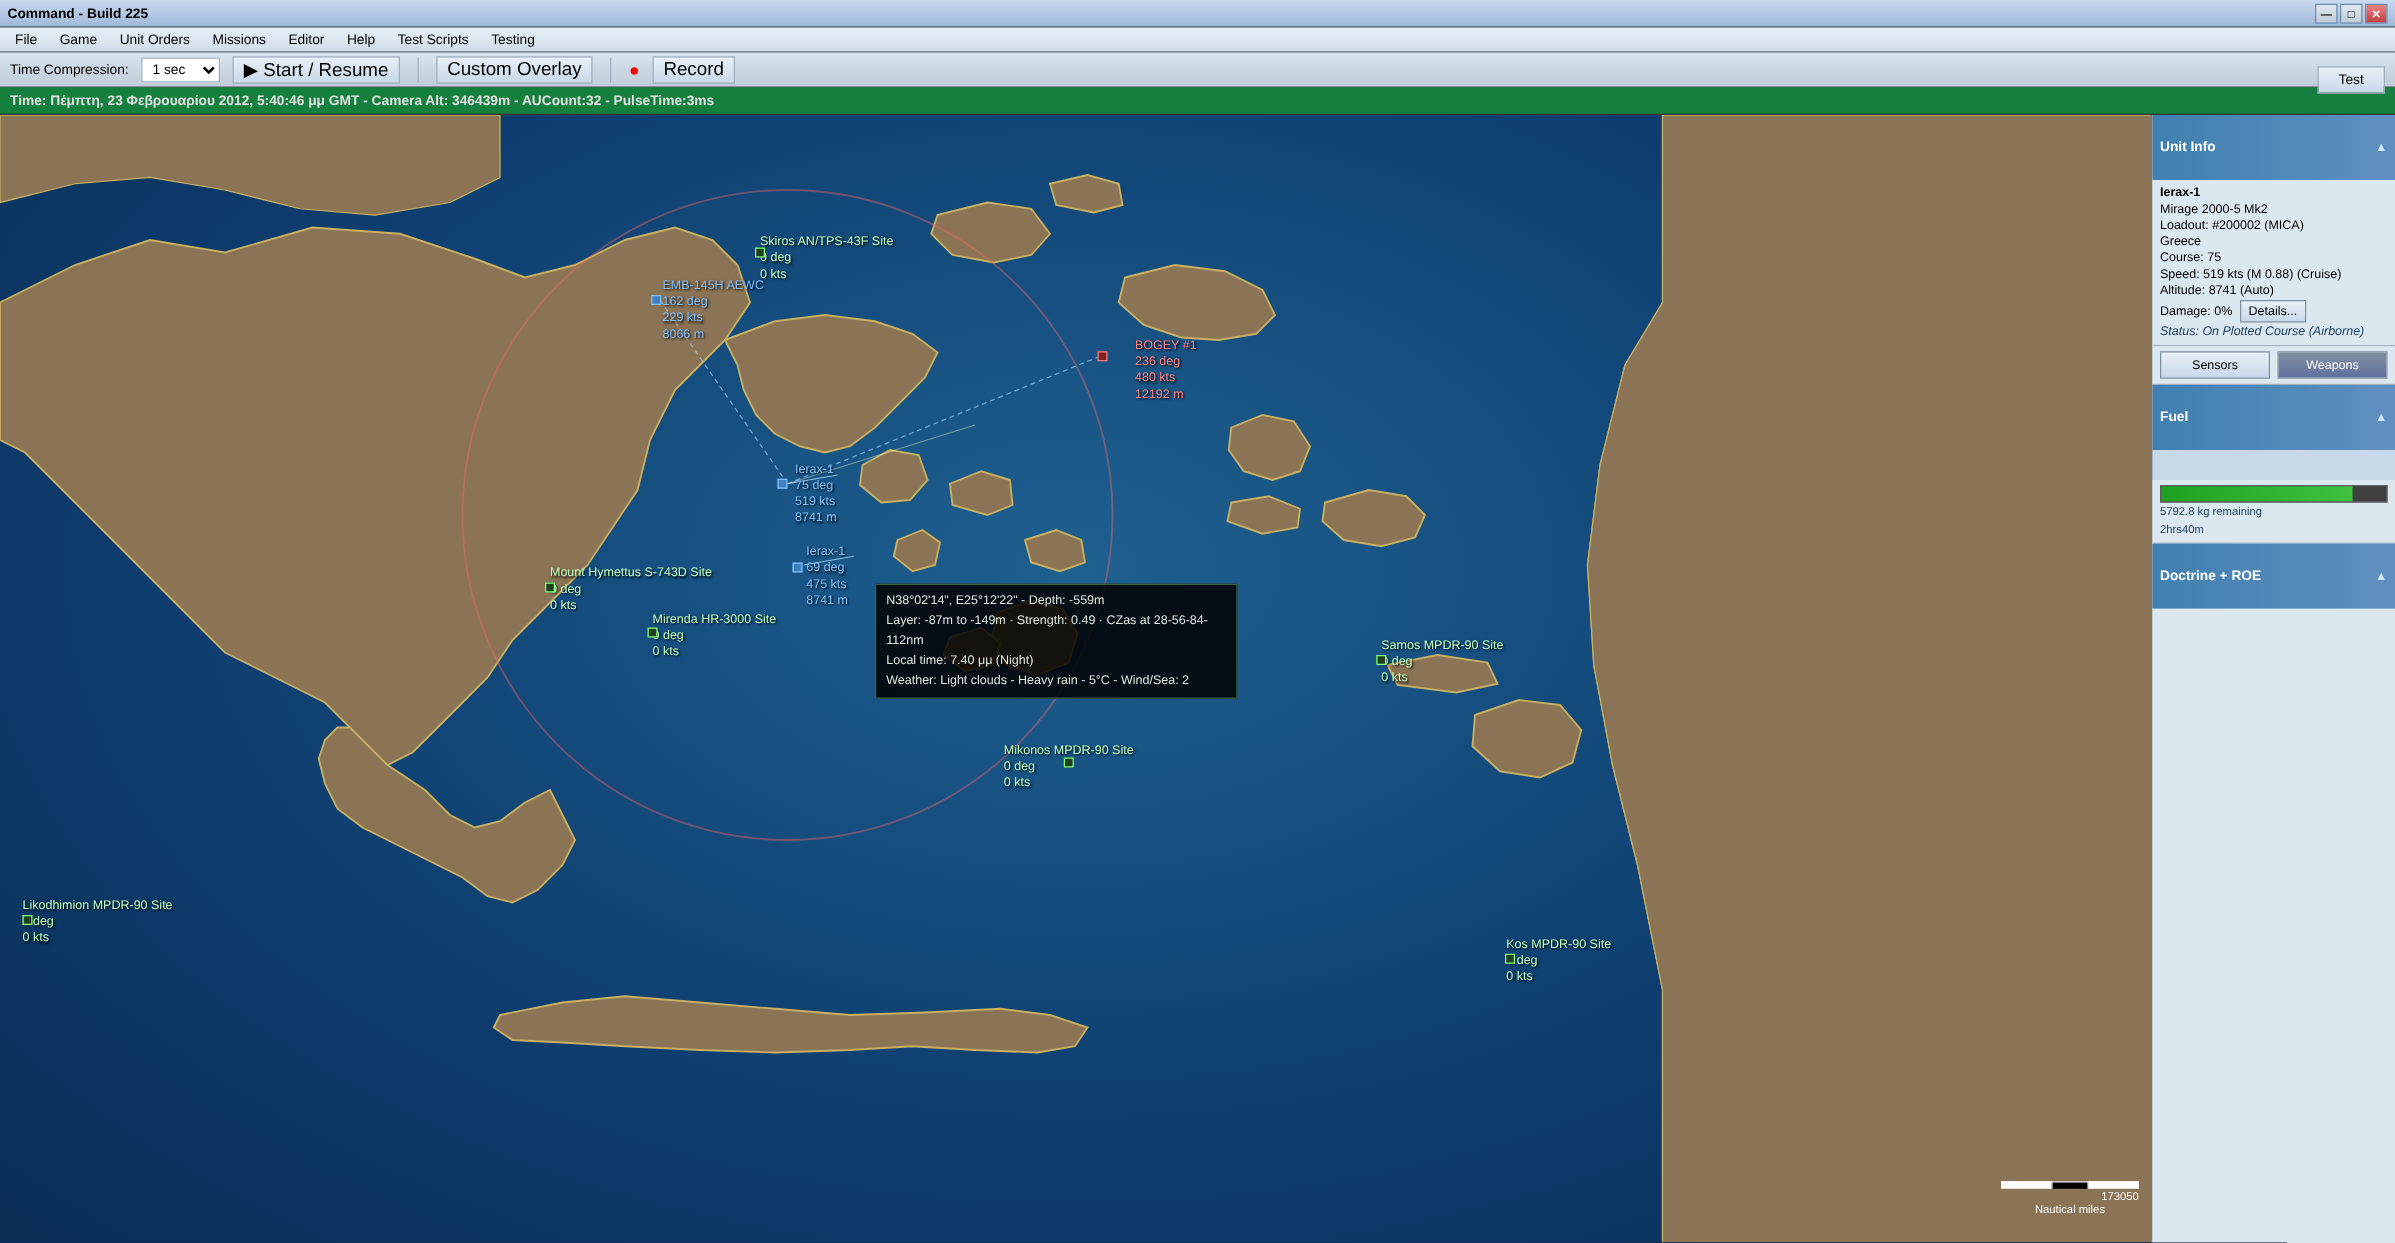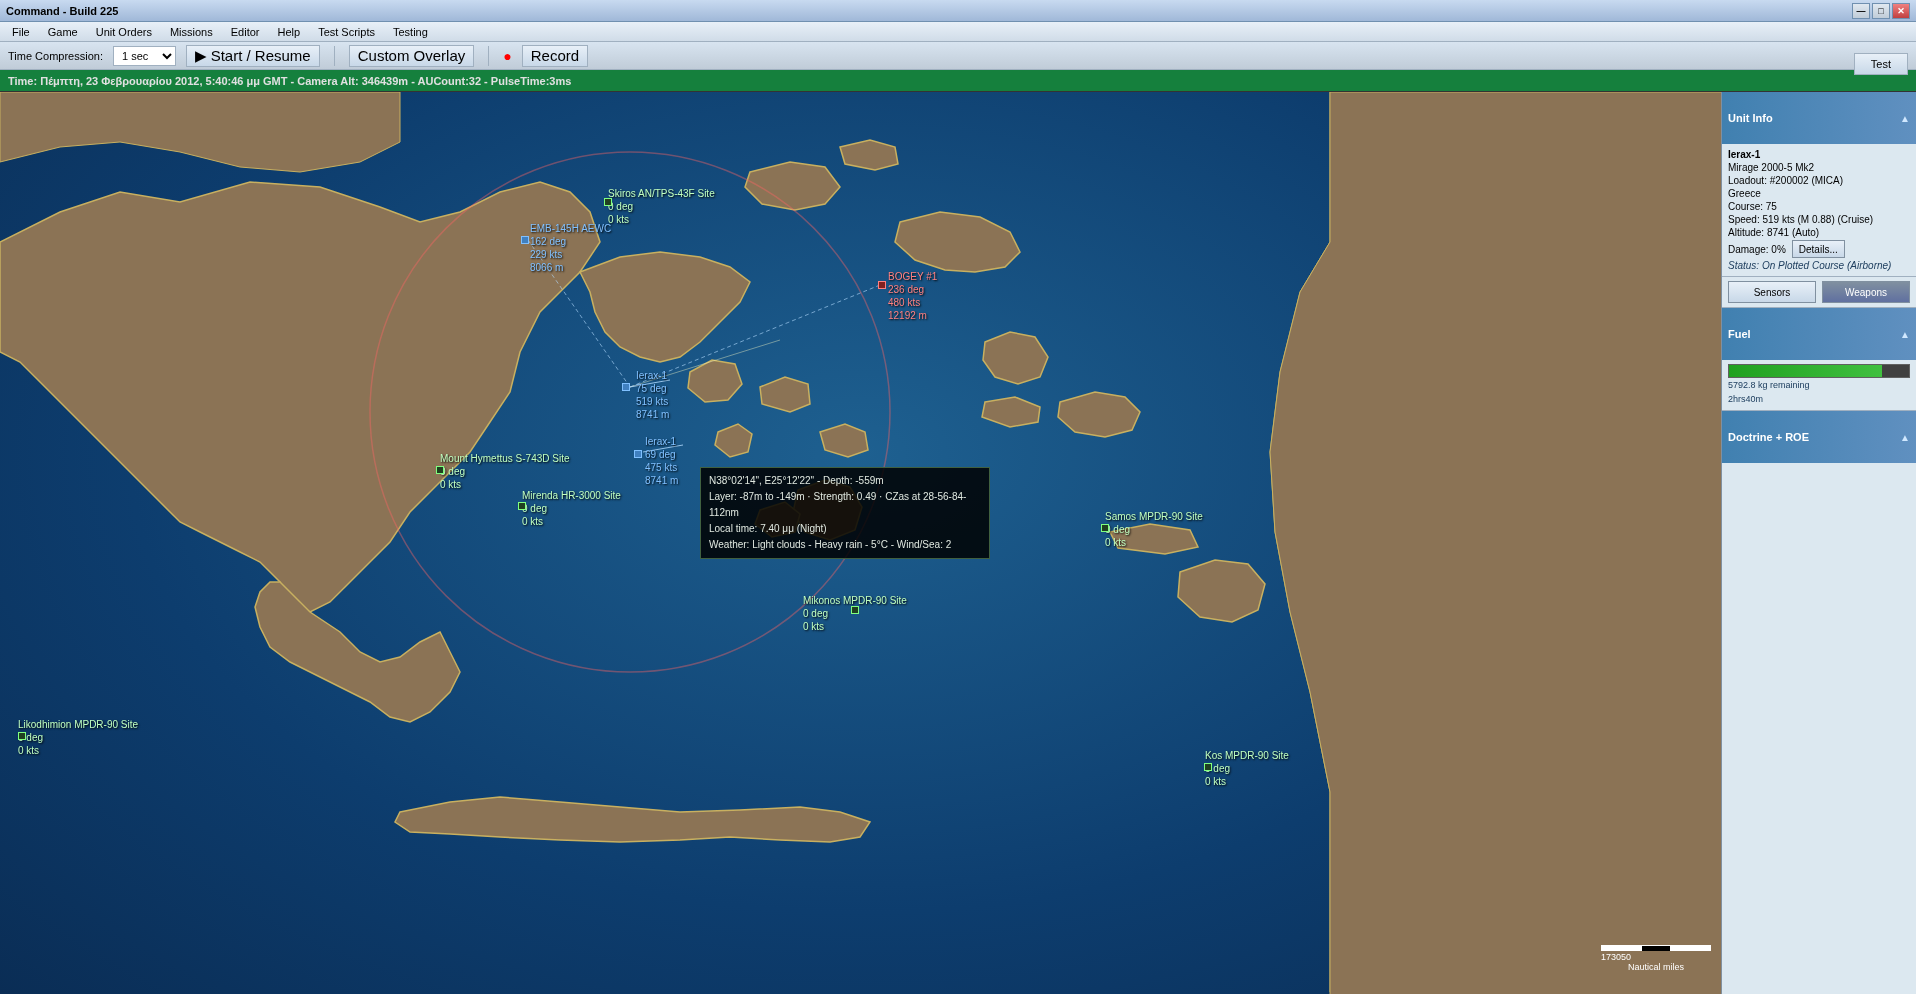--- a/index.html
+++ b/index.html
@@ -74,21 +74,21 @@
 
     
     #map-svg { position: absolute; inset: 0; width: 100%; height: 100%; }
 
     
     .unit-label {
       position: absolute; color: white; font-size: 10px; line-height: 1.3;
       white-space: nowrap; text-shadow: 1px 1px 2px #000;
     }
     .unit-label.friendly { color: #80c0ff; }
-    .unit-label.bogey { color: #ff8080; }
+    .unit-label.bogey { color: #ff8080; margin-left: 20px; }
     .unit-label.radar { color: #c0ffc0; }
 
     .unit-dot {
       position: absolute; width: 8px; height: 8px;
       border: 1px solid white; transform: translate(-50%, -50%);
     }
     .unit-dot.friendly { background: #4080c0; border-color: #80c0ff; }
     .unit-dot.radar { background: #204020; border-color: #80ff80; }
     .unit-dot.bogey { background: #802020; border-color: #ff8080; }
 
@@ -112,21 +112,21 @@
       position: absolute; bottom: 22px; right: 10px;
       color: white; font-size: 9px;
     }
     .scale-line {
       display: flex; align-items: flex-end; gap: 0;
     }
     .scale-segment {
       height: 6px; border-top: 1px solid white; border-left: 1px solid white; border-right: 1px solid white;
     }
     .scale-labels {
-      display: flex; justify-content: flex-start;
+      display: flex; justify-content: flex-end;
       font-size: 9px; color: white; margin-top: 1px;
     }
 
     
     #right-panel {
       width: 195px; background: #c8d8e8;
       display: flex; flex-direction: column;
       border-left: 1px solid #8090a0;
     }
 
@@ -163,21 +163,21 @@
     }
     .panel-btn {
       flex: 1; height: 22px; font-size: 10px;
       background: linear-gradient(to bottom, #e8f0f8, #c8d8e8);
       border: 1px solid #8090a0; cursor: pointer; color: #000;
     }
     .panel-btn.active { background: linear-gradient(to bottom, #8090a0, #6070a0); color: white; }
 
     
     .fuel-content {
-      padding: 4px 6px; background: #dce8f0; border-bottom: 1px solid #a0b0c0;
+      padding: 4px 6px; background: #dce8f0; border-bottom: 1px solid #a0b0c0; margin-top: 24px;
     }
     .fuel-bar-bg {
       width: 100%; height: 14px; background: #404040; border: 1px solid #606060;
     }
     .fuel-bar-fill {
       height: 100%; background: linear-gradient(to right, #20a020, #40c040);
     }
     .fuel-text { font-size: 9px; color: #204060; padding: 2px 0; }
 
     

